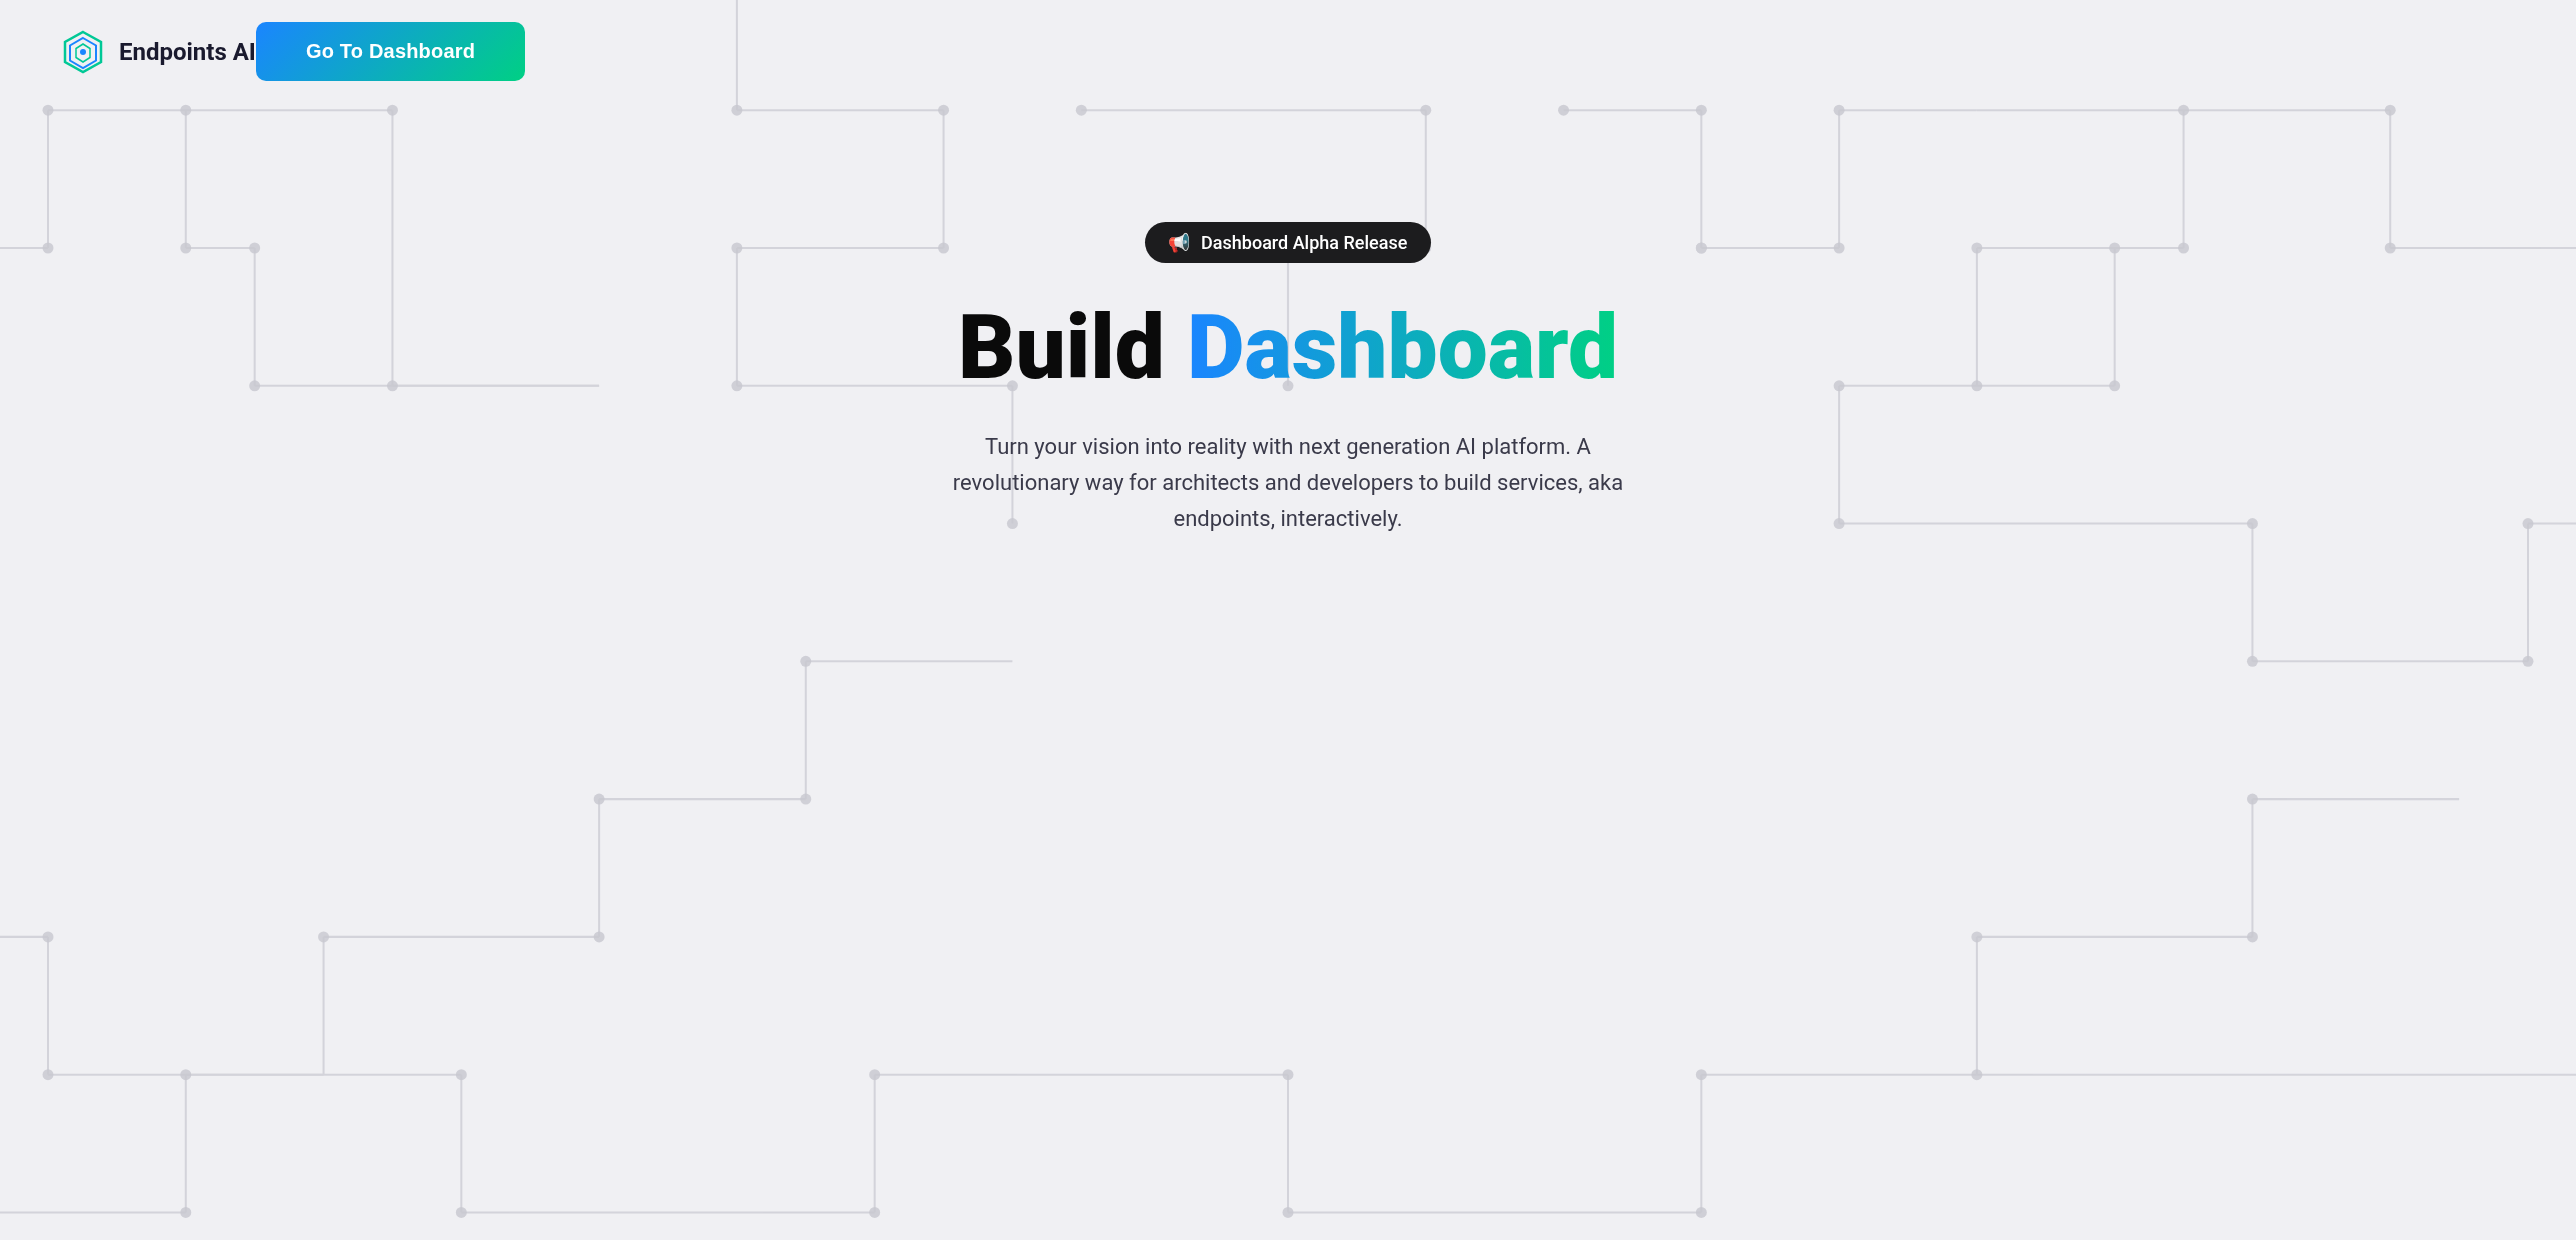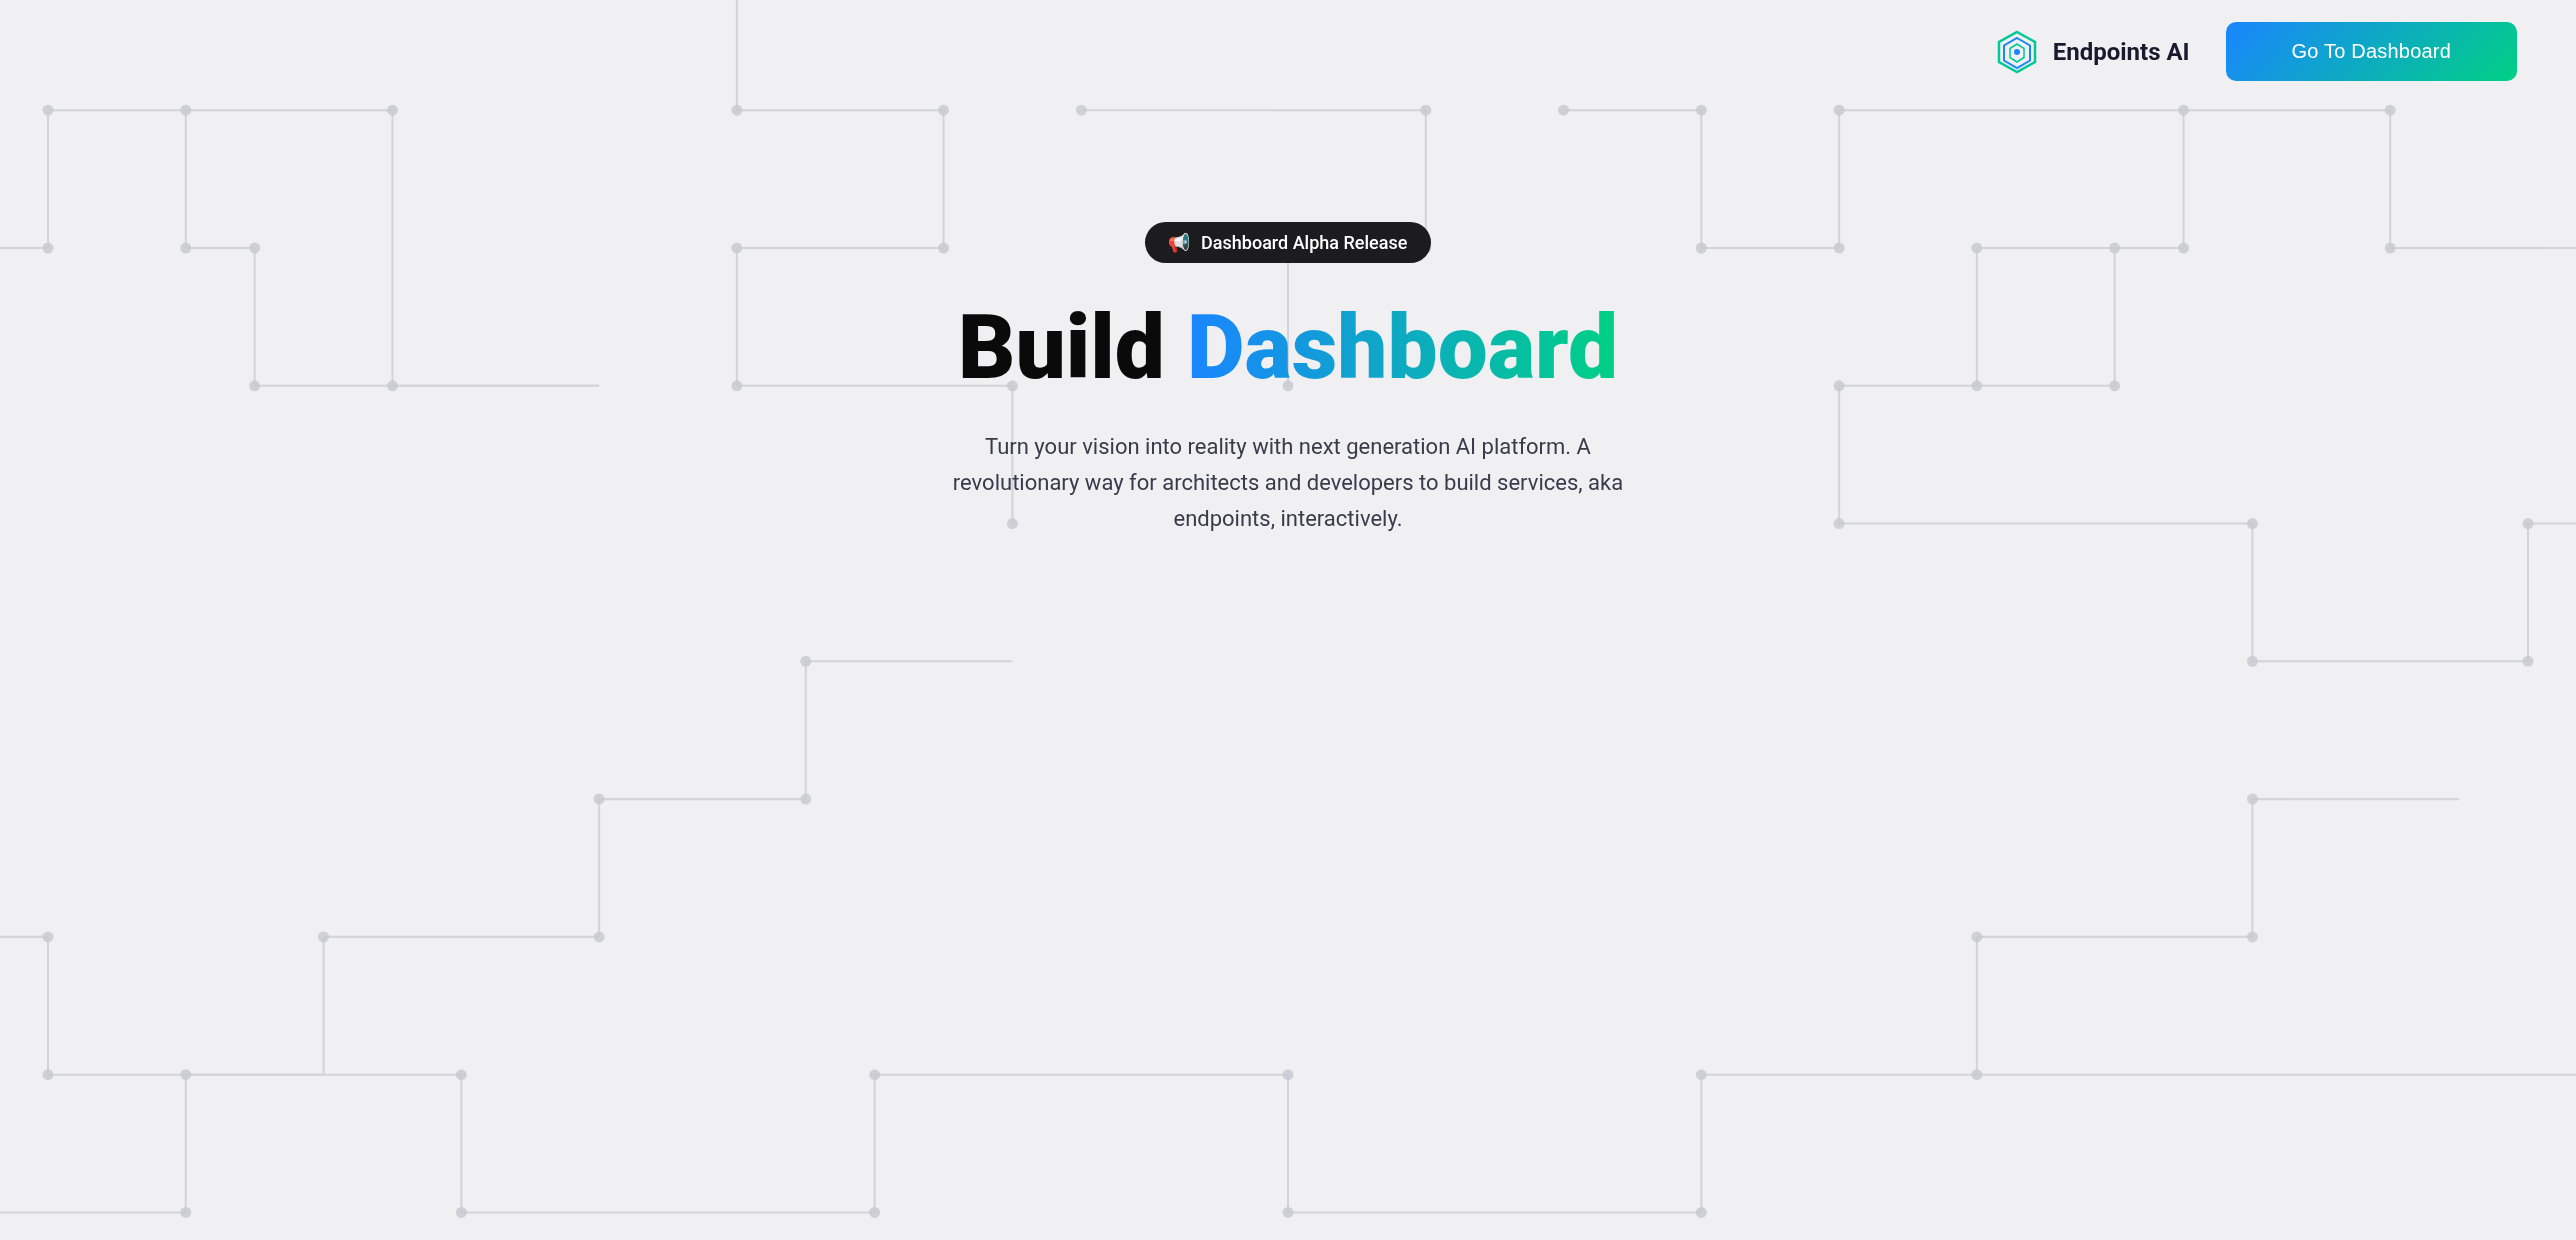--- a/index.html
+++ b/index.html
@@ -24,23 +24,22 @@
       width: 100%;
       height: 100%;
     }
 
     
     .navbar {
       position: relative;
       z-index: 10;
       display: flex;
       align-items: center;
-      justify-content: flex-end;
+      justify-content: flex-start;
       padding: 22px 59px;
-      gap: 36px;
     }
 
     .logo-area {
       display: flex;
       align-items: center;
       gap: 12px;
     }
 
     .logo-icon {
       width: 48px;
@@ -51,23 +50,23 @@
       font-size: 24px;
       font-weight: 700;
       color: #1a1a2e;
     }
 
     .dashboard-btn {
       background: linear-gradient(135deg, #1a85ff 0%, #00d084 100%);
       color: #fff;
       border: none;
       border-radius: 10px;
-      padding: 18px 66px;
+      padding: 18px 50px;
       font-size: 20px;
-      font-weight: 400;
+      font-weight: 700;
       cursor: pointer;
       letter-spacing: 0.01em;
     }
 
     
     .hero {
       position: relative;
       z-index: 10;
       display: flex;
       flex-direction: column;

